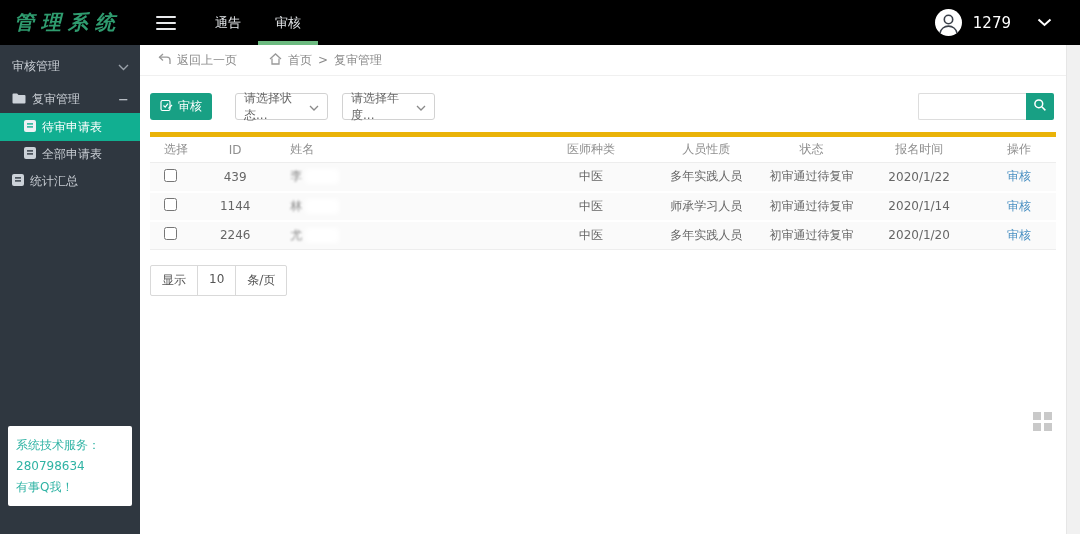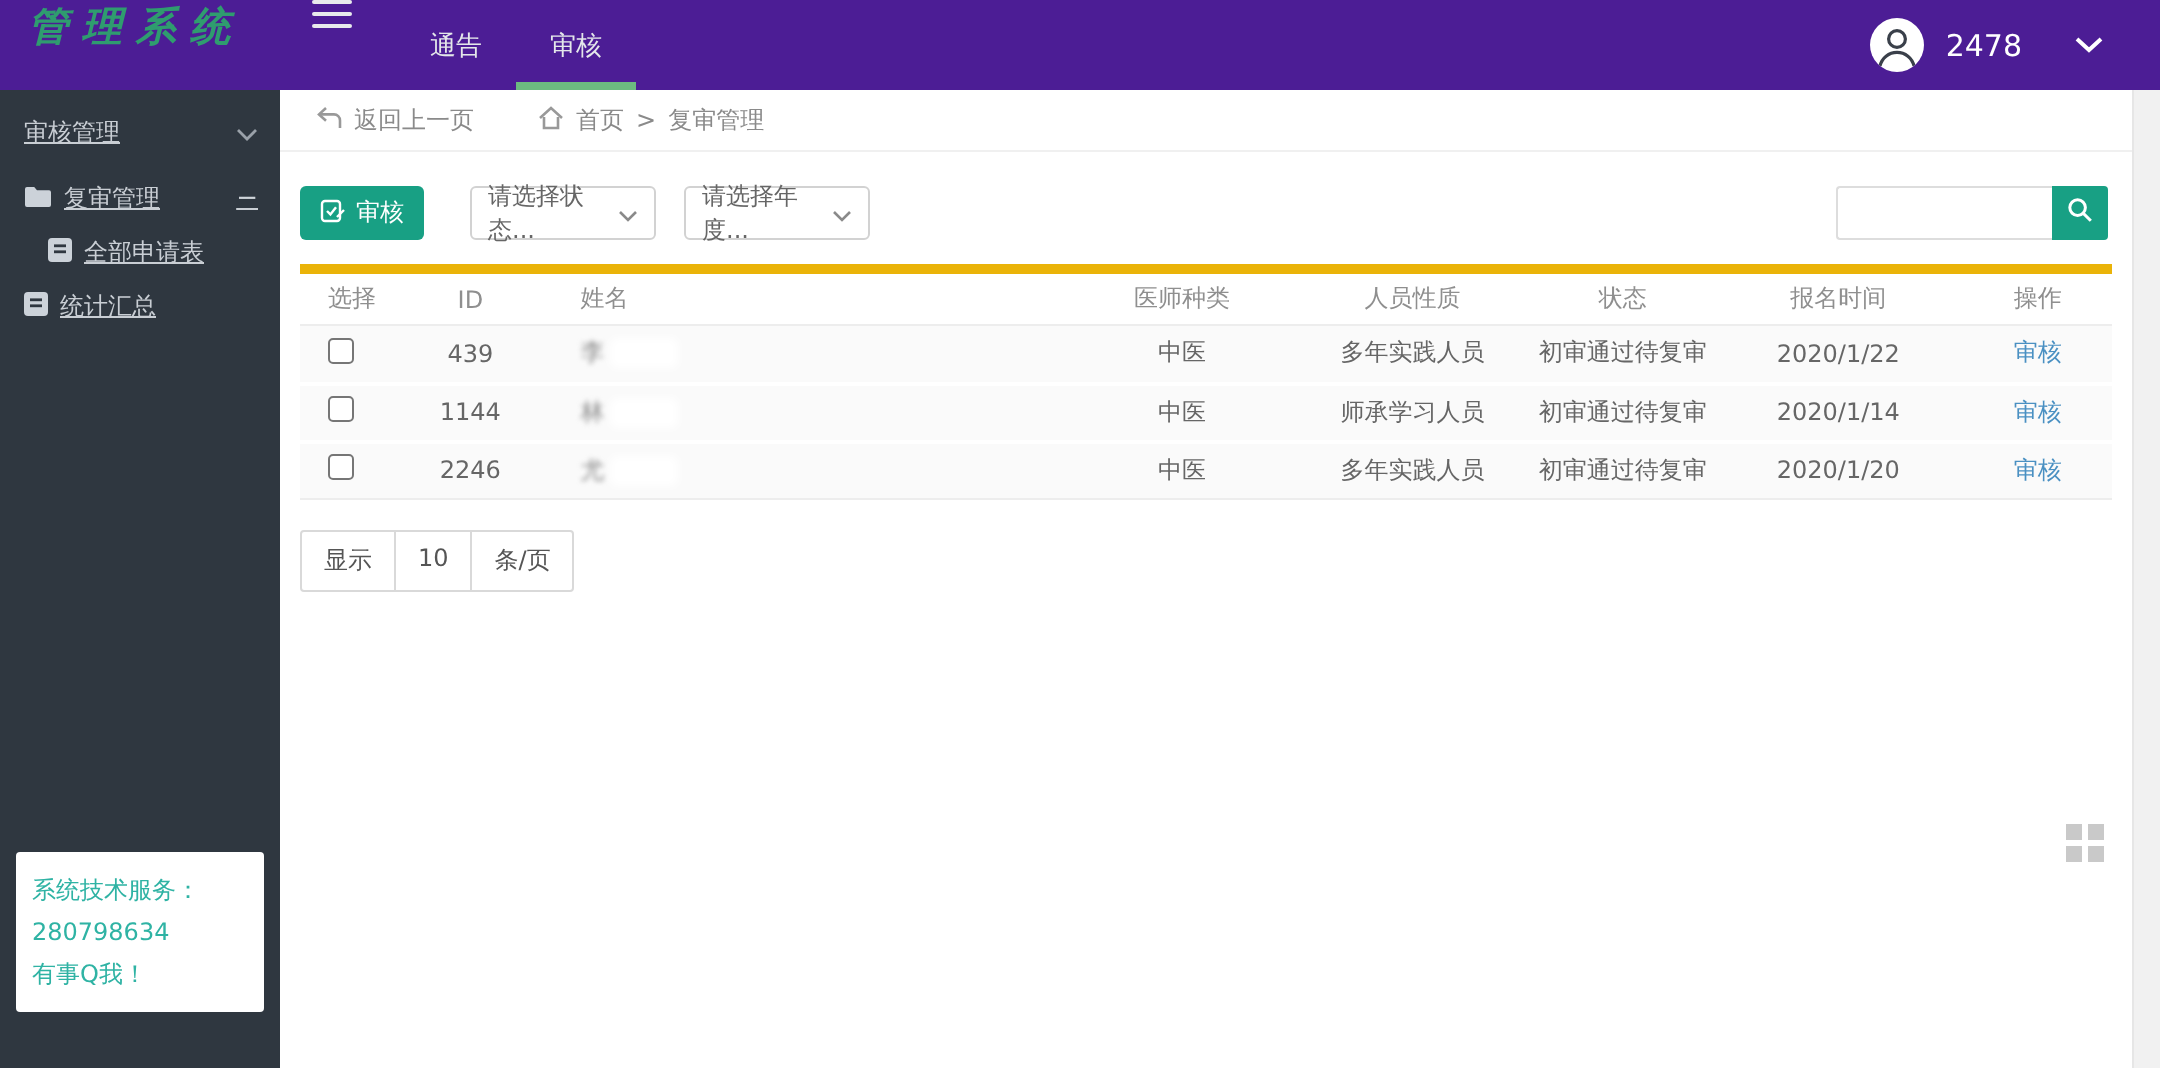--- a/index.html
+++ b/index.html
@@ -1,36 +1,36 @@
 <!DOCTYPE html>
 <html><head>
 <meta charset="utf-8">
 <style>
   * { margin:0; padding:0; box-sizing:border-box; }
   html,body { width:1080px; height:534px; }
   body { font-family:"DejaVu Sans","Liberation Sans",sans-serif; background:#e9e9e9; }
   .app { position:relative; width:1080px; height:534px; background:#fff; overflow:hidden; }
 
   
-  .topbar { position:absolute; top:0; left:0; width:1080px; height:45px; background:#4c1d95; display:flex; z-index:5; }
+  .topbar { position:absolute; top:0; left:0; width:1080px; height:45px; background:#000000; display:flex; align-items:center; z-index:5; }
   .logo { width:142px; padding-left:14px; font-family:"DejaVu Serif","Liberation Serif",serif; font-style:italic; font-weight:bold; font-size:20px; color:#2f9c6f; letter-spacing:7px; white-space:nowrap; }
   .hamburger { margin-left:14px; width:20px; display:flex; flex-direction:column; gap:4px; cursor:pointer; }
   .hamburger i { display:block; height:2px; background:#e8eaec; border-radius:1px; }
   .tabs { display:flex; margin-left:22px; height:45px; }
   .tab { position:relative; display:flex; align-items:center; padding:0 17px; color:#e4e7ea; font-size:13px; cursor:pointer; }
   .tab.active::after { content:""; position:absolute; left:0; right:0; bottom:0; height:4px; background:#6cba80; }
   .user { margin-left:auto; display:flex; align-items:center; padding-right:28px; color:#fff; cursor:pointer; }
   .avatar { width:27px; height:27px; border-radius:50%; background:#fff; display:flex; align-items:center; justify-content:center; overflow:hidden; }
   .user-name { font-size:15px; margin-left:11px; }
   .user-caret { margin-left:26px; display:flex; }
 
   
   .sidebar { position:absolute; top:45px; left:0; width:140px; height:489px; background:#2f3740; color:#c9ced4; font-size:12px; }
   .menu { padding-top:8px; }
-  .side-item { height:27px; display:flex; align-items:center; padding:0 11px 0 12px; cursor:pointer;text-decoration:underline; }
+  .side-item { height:27px; display:flex; align-items:center; padding:0 11px 0 12px; cursor:pointer; }
   .side-item .lbl { margin-left:6px; }
   .side-item .spacer { flex:1; }
   .side-item.group { margin-bottom:6px; }
   .side-item.sub { padding-left:24px; }
   .side-item.active { background:#11af91; color:#fff; height:28px; }
   .minus-glyph { color:#cfd4da; font-size:13px; }
   .service-box { position:absolute; left:8px; bottom:28px; width:124px; background:#fff; border-radius:2px; padding:9px 8px 8px 8px; color:#2fb3a4; font-size:12px; line-height:1.75;margin-top:24px; }
 
   
   .main { position:absolute; top:45px; left:140px; width:926px; height:396px; background:#fff; }
@@ -88,21 +88,21 @@
         <span>审核</span>
       </div>
     </nav>
     <div class="user">
       <span class="avatar">
         <svg width="27" height="27" viewBox="0 0 27 27">
           <circle cx="13.5" cy="10.5" r="4.2" fill="none" stroke="#3a404a" stroke-width="1.6"></circle>
           <path d="M5 24 a8.7 8.7 0 0 1 17 0" fill="none" stroke="#3a404a" stroke-width="1.6"></path>
         </svg>
       </span>
-      <span class="user-name">2478</span>
+      <span class="user-name">1279</span>
       <span class="user-caret">
         <svg width="15" height="9" viewBox="0 0 15 9">
             <polyline points="1.5,1.5 7.5,7 13.5,1.5" fill="none" stroke="#fff" stroke-width="2"></polyline>
           </svg>
       </span>
     </div>
   </header>
 
   <aside class="sidebar">
     <div class="menu">
@@ -117,20 +117,30 @@
       </div>
       <div class="side-item">
         <span>
           <svg width="14" height="12" viewBox="0 0 14 12">
               <path d="M0.5 2.5 a1 1 0 0 1 1-1 h3.6 l1.4 1.6 h6 a1 1 0 0 1 1 1 v6.4 a1 1 0 0 1 -1 1 h-11 a1 1 0 0 1 -1-1 Z" fill="#ccd2d9"></path>
             </svg>
         </span>
         <span class="lbl">复审管理</span>
         <span class="spacer"></span>
         <span class="minus-glyph">−</span>
+      </div>
+      <div class="side-item sub active">
+        <span>
+          <svg width="12" height="12" viewBox="0 0 12 12">
+              <rect width="12" height="12" rx="2" fill="#eef1f4"></rect>
+              <rect x="3" y="3.2" width="6" height="1.4" fill="#11af91"></rect>
+              <rect x="3" y="6.2" width="6" height="1.4" fill="#11af91"></rect>
+            </svg>
+        </span>
+        <span class="lbl">待审申请表</span>
       </div>
       <div class="side-item sub">
         <span>
           <svg width="12" height="12" viewBox="0 0 12 12">
               <rect width="12" height="12" rx="2" fill="#ccd2d9"></rect>
               <rect x="3" y="3.2" width="6" height="1.4" fill="#2f3740"></rect>
               <rect x="3" y="6.2" width="6" height="1.4" fill="#2f3740"></rect>
             </svg>
         </span>
         <span class="lbl">全部申请表</span>

